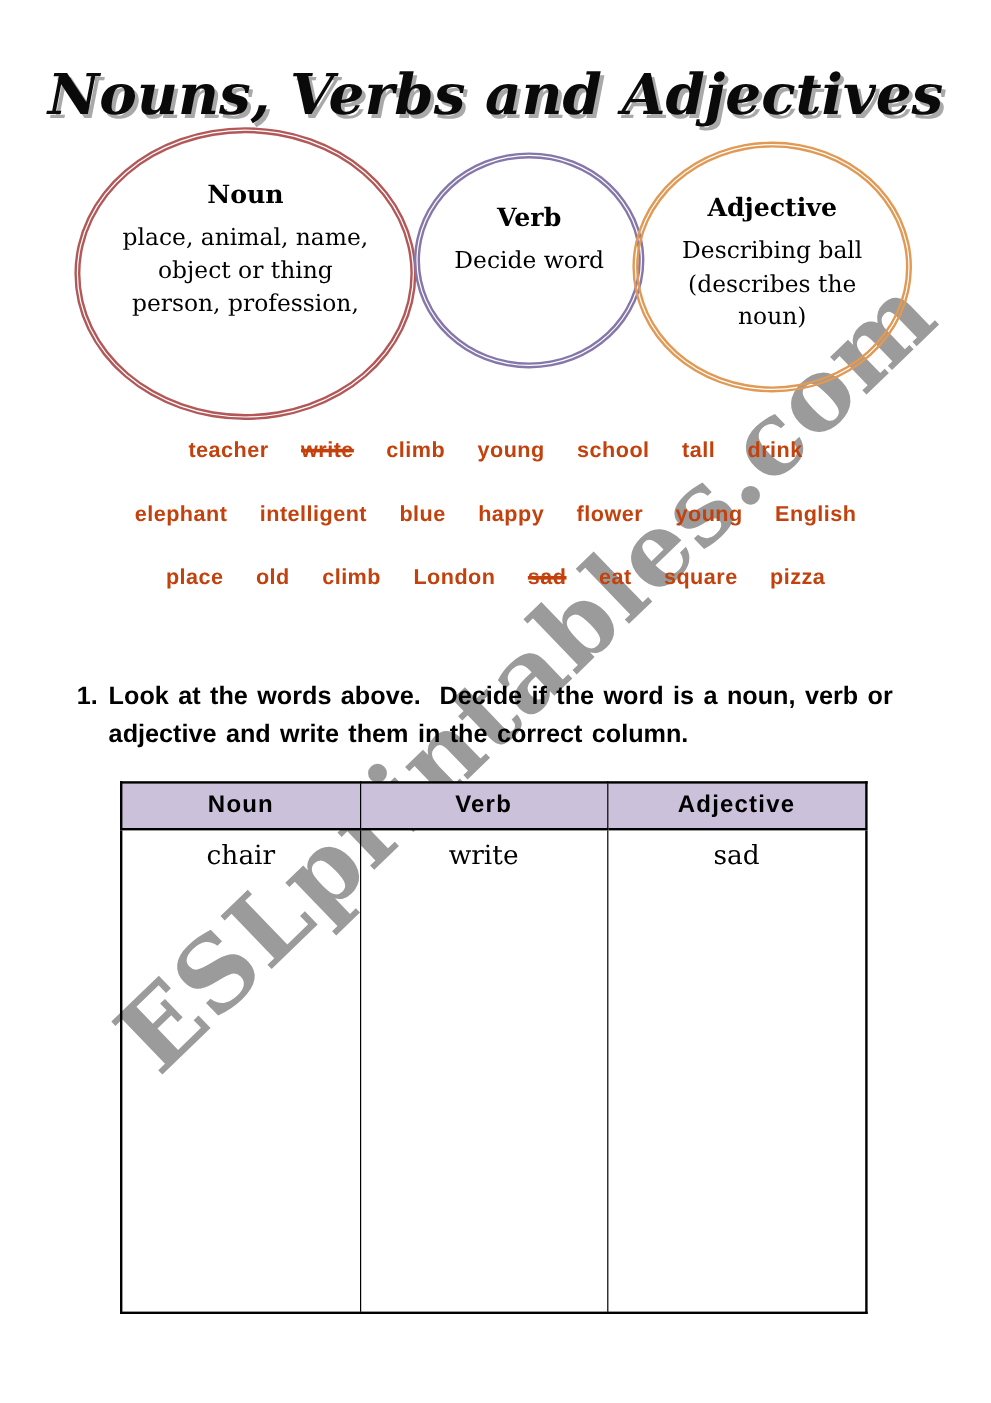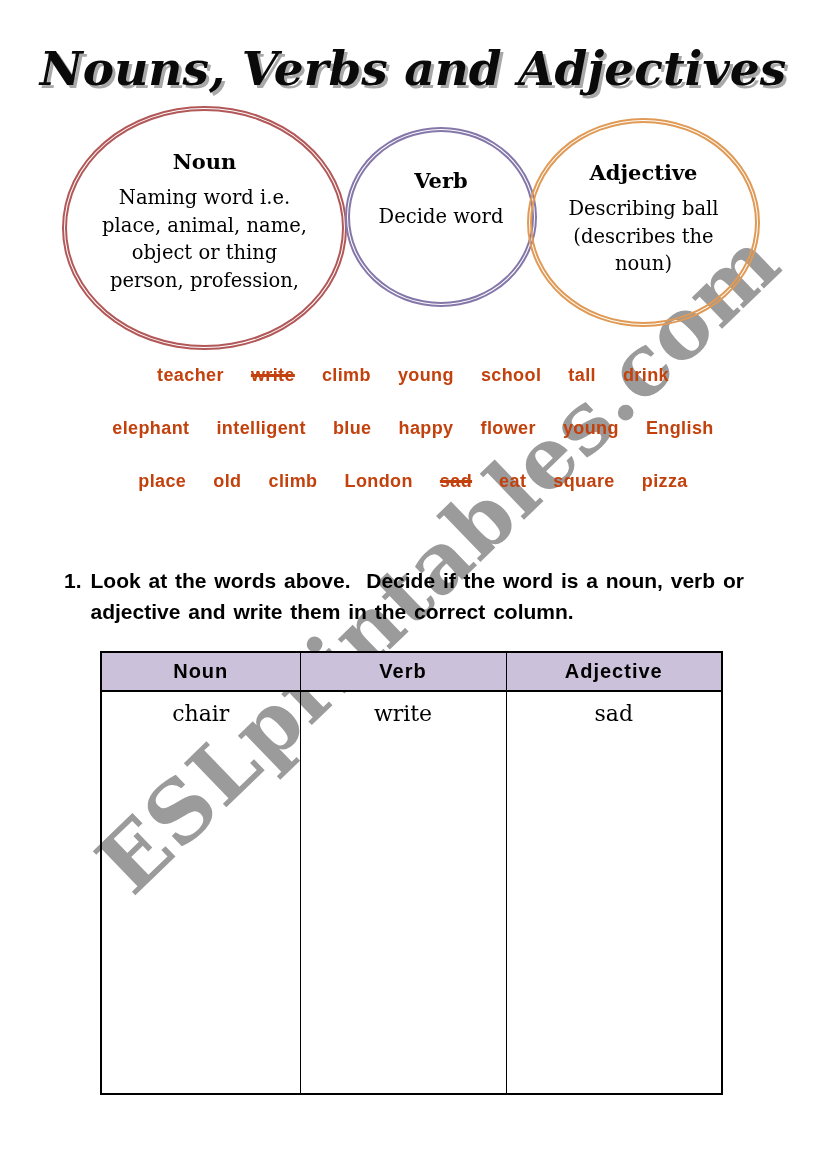--- a/index.html
+++ b/index.html
@@ -31,21 +31,21 @@
     position:absolute;
     top:40px; left:0; right:0;
     text-align:center;
     font-family:"DejaVu Serif", serif;
     font-style:italic;
     font-weight:bold;
     font-size:47px;
     color:#0a0a0a;
     text-shadow:3px 3px 0 #a9a9a9;
     z-index:2;
-    margin:1px;
+    margin:12px;
   }
 
   
   .bubble {
     position:absolute;
     box-sizing:border-box;
     border:5px double #888;
     border-radius:50%;
     text-align:center;
     font-family:"DejaVu Serif", serif;
@@ -129,21 +129,20 @@
 
 <div class="page">
 
   <div class="watermark" style="color: rgb(155, 155, 155);">ESLprintables.com</div>
 
   <h1 class="title">Nouns, Verbs and Adjectives</h1>
 
   <div class="bubble bubble-noun" style="border-color: rgb(178, 88, 88);">
     <h3>Noun</h3>
     <div class="desc">
-      <div>Naming word i.e.</div>
       <div>place, animal, name,</div>
       <div>object or thing</div>
       <div>person, profession,</div>
     </div>
   </div>
 
   <div class="bubble bubble-verb" style="border-color: rgb(133, 119, 169);">
     <h3>Verb</h3>
     <div class="desc">
       <div>Decide word</div>

